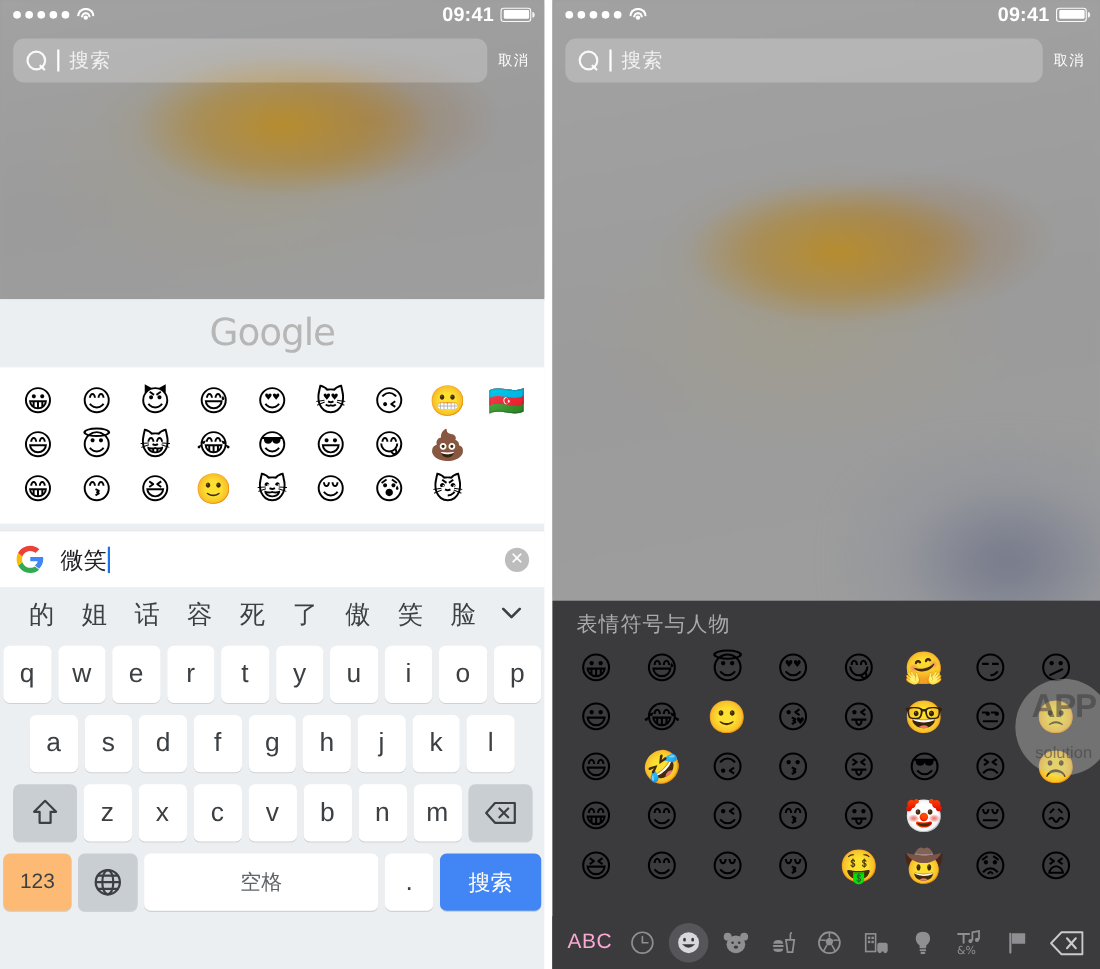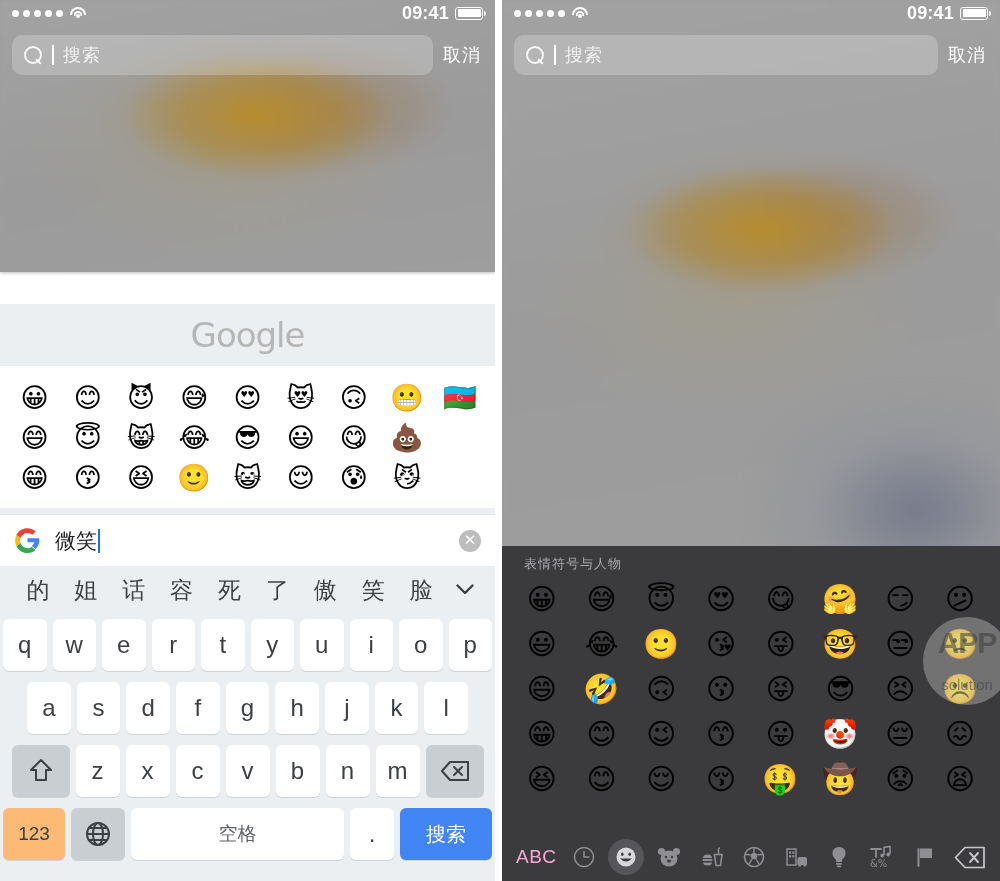--- a/index.html
+++ b/index.html
@@ -73,24 +73,24 @@
     display:flex; align-items:center; gap:9px; padding:0 12px;
   }
   .mag { width:19px; height:19px; position:relative; flex:0 0 auto; }
   .mag::before { content:""; position:absolute; left:0; top:0; width:14px; height:14px;
     border:2px solid rgba(255,255,255,.92); border-radius:50%; }
   .mag::after { content:""; position:absolute; left:12px; top:12px; width:7px; height:2px;
     background:rgba(255,255,255,.92); transform:rotate(45deg); transform-origin:left center;
     border-radius:1px; }
   .caret { width:2px; height:20px; background:#fff; flex:0 0 auto; }
   .ph { color:rgba(255,255,255,.82); font-size:18px; letter-spacing:1px; }
-  .cancel { color:#fff; font-size:18px; letter-spacing:1px; flex:0 0 auto; padding-right:2px; }
+  .cancel { color:#fff; font-size:13px; letter-spacing:1px; flex:0 0 auto; padding-right:2px; }
 
   
-  .gboard { position:absolute; left:0; top:272px; width:495px; bottom:0; background:#eceff1;margin-top:32px; }
+  .gboard { position:absolute; left:0; top:272px; width:495px; bottom:0; background:#eceff1; }
   .g-logo-row { height:62px; display:flex; align-items:center; justify-content:center; }
   .g-logo { font-size:34px; color:#b6b6b6; letter-spacing:-1px; font-family:"DejaVu Sans", sans-serif; }
 
   .emoji-card { background:#fff; padding:12px 8px 10px 8px; }
   .emoji-row { display:flex; align-items:center; }
   .emoji-row .cell { flex:1; text-align:center; font-size:27px; line-height:40px;
     font-family:"DejaVu Sans", sans-serif; }
 
   .gquery {
     background:#fff; border-top:1px solid #e4e4e4; height:52px;
@@ -122,21 +122,21 @@
   .kb-row.r3 .key:not(.fn) { flex:0 0 44px; }
   .kb-row.r4 { gap:6px; margin-bottom:6px; }
   .key.num { background:#fdba74; flex:0 0 62px; font-size:19px; }
   .key.globe { background:#c9ced2; flex:0 0 54px; }
   .key.space { flex:1; font-size:19px; color:#5f6368; }
   .key.period { flex:0 0 44px; }
   .key.search-go { flex:0 0 92px; background:#4285f4; color:#fff; font-size:20px; }
 
   
   .ios-kb { position:absolute; left:0; top:546px; width:498px; bottom:0; background:#3b3b3d; }
-  .ios-section { font-size:13px; color:#a9a9ae; padding:9px 16px 2px 22px; letter-spacing:1px; }
+  .ios-section { font-size:19px; color:#a9a9ae; padding:9px 16px 2px 22px; letter-spacing:1px; }
   .ios-grid { padding:2px 10px 0 10px; }
   .ios-row { display:flex; }
   .ios-cell { flex:1; text-align:center; font-size:29px; line-height:45px;
     font-family:"DejaVu Sans", sans-serif; }
 
   .ios-toolbar {
     position:absolute; left:0; right:0; bottom:0; height:48px;
     display:flex; align-items:center; background:#3b3b3d; padding:0 14px;
   }
   .tb-abc { color:#f9a8d4; font-size:19px; flex:0 0 auto; padding-right:6px; letter-spacing:.5px; }

